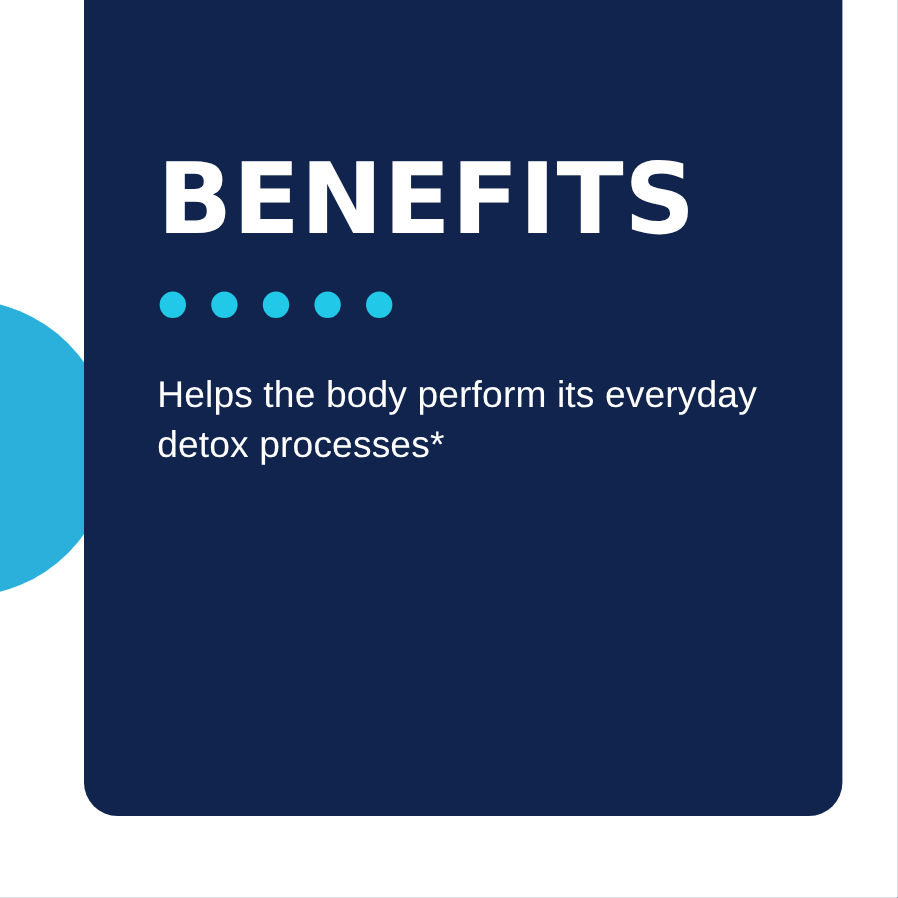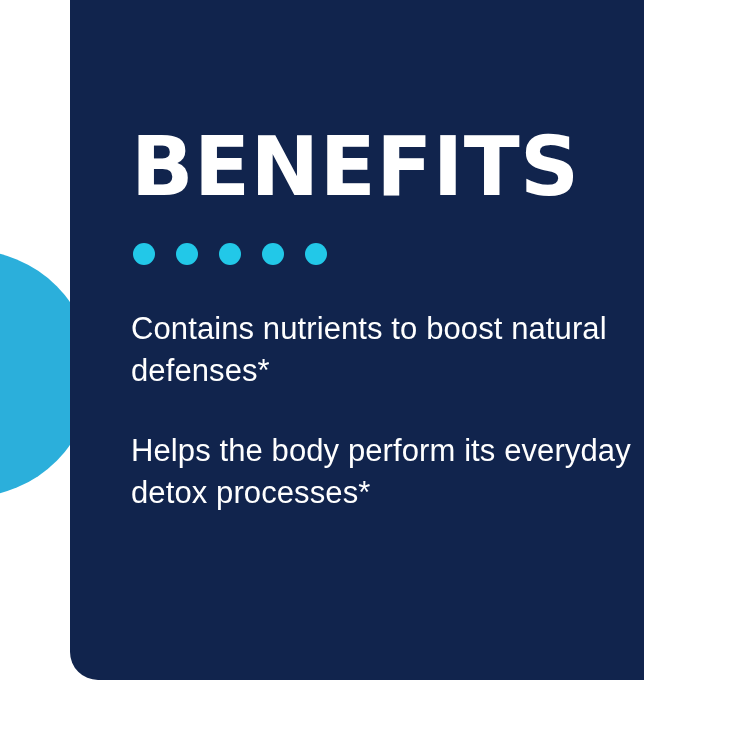--- a/index.html
+++ b/index.html
@@ -9,21 +9,21 @@
   body {
     width: 748px;
     height: 748px;
     background: #ffffff;
     font-family: "Liberation Sans", "DejaVu Sans", sans-serif;
     overflow: hidden;
   }
 
   #stage {
     position: relative;
-    width: 644px;
+    width: 748px;
     height: 748px;
     background: #ffffff;
     overflow: hidden;
   }
 
   
   #accent-circle {
     position: absolute;
     left: -154px;
     top: 250px;
@@ -124,20 +124,19 @@
 
       <div id="dot-row">
         <span class="bullet-dot"></span>
         <span class="bullet-dot"></span>
         <span class="bullet-dot"></span>
         <span class="bullet-dot"></span>
         <span class="bullet-dot"></span>
       </div>
 
       <ul id="benefit-list">
-        <li class="benefit-item">Contains nutrients to boost natural defenses*</li>
         <li class="benefit-item">Helps the body perform its everyday detox processes*</li>
       </ul>
 
     </div>
   </div>
 
 </div>
 
 </body></html>

